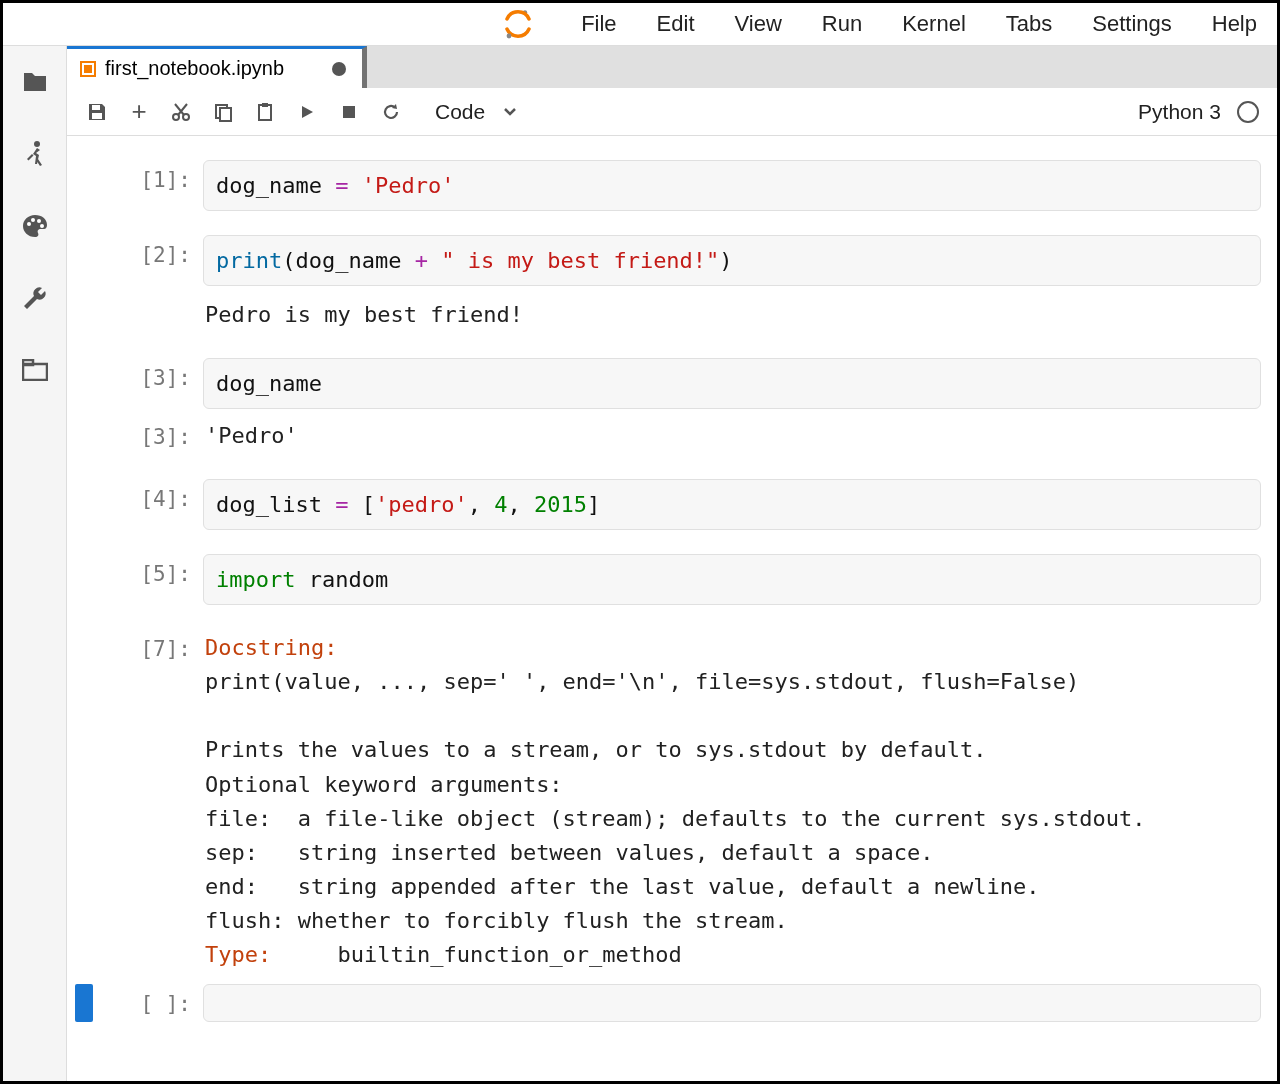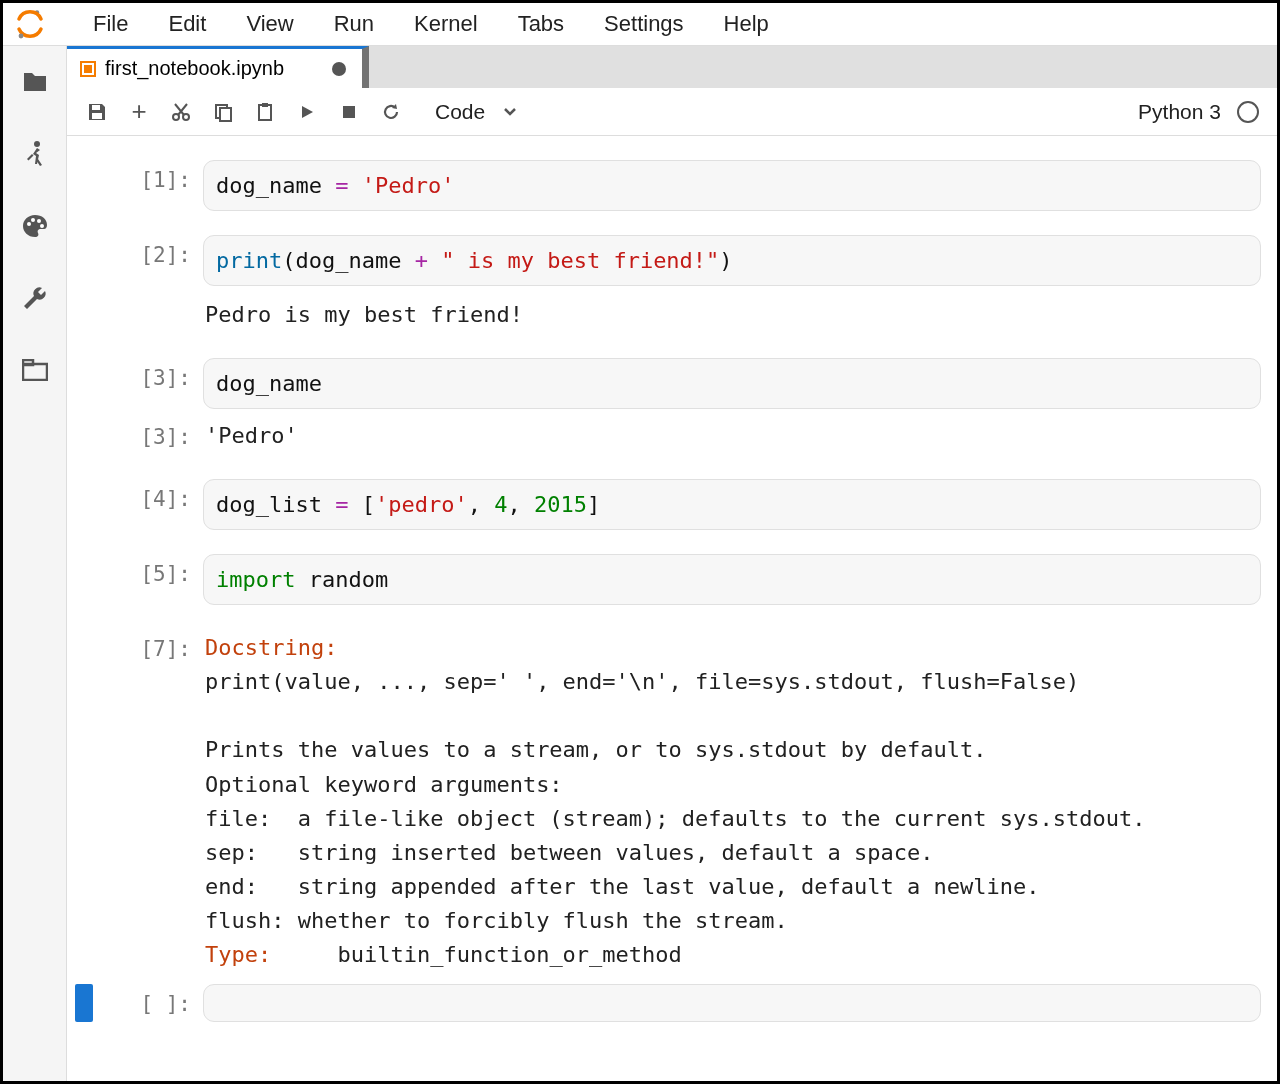--- a/index.html
+++ b/index.html
@@ -1,47 +1,47 @@
 <!DOCTYPE html>
 <html><head>
 <meta charset="utf-8">
 <style>
 * { box-sizing: border-box; margin: 0; padding: 0; }
 body { font-family: -apple-system, BlinkMacSystemFont, "Segoe UI", Helvetica, Arial, sans-serif; font-size: 14px; color: #212121; background: #fff; width: 1280px; height: 1084px; overflow: hidden; border: 3px solid #000; }
 
 .app { display: flex; flex-direction: column; height: 100%; }
-.menubar { display: flex; align-items: center; height: 43px; border-bottom: 1px solid #ddd; padding-left: 12px; }
+.menubar { display: flex; align-items: center; height: 43px; border-bottom: 1px solid #ddd; padding-left: 12px; justify-content: flex-end; }
 .jupyter-logo { width: 30px; height: 30px; margin-right: 28px; display:flex; align-items:center; justify-content:center; }
 .menubar .menu-item { font-size: 22px; color: #222; padding: 6px 20px; cursor: pointer; }
 
 .body-row { display: flex; flex: 1; min-height: 0; }
 .left-sidebar { width: 64px; background: #f5f5f5; border-right: 1px solid #ddd; display: flex; flex-direction: column; align-items: center; padding-top: 22px; gap: 44px; }
 .left-sidebar .side-icon { width: 28px; height: 28px; color: #555; cursor: pointer; display:flex; align-items:center; justify-content:center; }
 
 .main { flex: 1; display: flex; flex-direction: column; min-width: 0; }
 .tabbar { height: 42px; background: #e0e0e0; display: flex; align-items: flex-end; }
-.tab { background: #fff; height: 42px; display: flex; align-items: center; padding: 0 16px 0 12px; border-top: 3px solid #1976d2; border-right: 7px solid #737373; gap: 8px; }
+.tab { background: #fff; height: 42px; display: flex; align-items: center; padding: 0 16px 0 12px; border-top: 3px solid #1976d2; border-right: 5px solid #737373; gap: 8px; }
 .tab-icon { width: 18px; height: 18px; }
 .tab-title { font-size: 20px; color: #000; }
 .tab-dirty { width: 14px; height: 14px; border-radius: 50%; background: #555; margin-left: 40px; }
 
 .toolbar { height: 48px; border-bottom: 1px solid #ddd; display: flex; align-items: center; padding: 0 12px; gap: 6px; }
 .toolbar .tbtn { width: 36px; height: 36px; display:flex; align-items:center; justify-content:center; color:#555; cursor:pointer; border-radius:3px; font-size: 22px; }
 .cell-type { display:flex; align-items:center; gap:18px; font-size: 21px; padding: 4px 10px; margin-left: 10px; cursor:pointer; }
 .spacer { flex: 1; }
 .kernel-name { font-size: 21px; margin-right: 10px; }
 .kernel-status { width: 22px; height: 22px; border: 2.5px solid #555; border-radius: 50%; margin-right: 6px; }
 
 .notebook { flex: 1; overflow-y: auto; padding: 24px 16px 24px 8px; }
 .cell { display: flex; margin-bottom: 24px; }
 .gutter { width: 18px; }
 .gutter.active { background: #1976d2; border-radius: 2px; }
 .prompt-col { width: 110px; text-align: right; padding-right: 12px; padding-top: 8px; font-family: "DejaVu Sans Mono","Menlo","Consolas",monospace; font-size: 21px; color: #777; white-space: pre; }
 .content-col { flex: 1; display:flex; flex-direction:column; gap: 10px; }
-.input-area { background: #f7f7f7; border: 1px solid #e0e0e0; border-radius: 11px; padding: 8px 12px; font-family: "DejaVu Sans Mono","Menlo","Consolas",monospace; font-size: 22px; line-height: 1.5; white-space: pre; overflow-x: auto; }
+.input-area { background: #f7f7f7; border: 1px solid #e0e0e0; border-radius: 6px; padding: 8px 12px; font-family: "DejaVu Sans Mono","Menlo","Consolas",monospace; font-size: 22px; line-height: 1.5; white-space: pre; overflow-x: auto; }
 .output-area { font-family: "DejaVu Sans Mono","Menlo","Consolas",monospace; font-size: 22px; line-height: 1.55; white-space: pre-wrap; padding: 2px 0 2px 2px; }
 
 
 .tok-var { color: #111; }
 .tok-op { color: #a626a4; font-weight: 500; }
 .tok-str { color: #c41a16; }
 .tok-func { color: #0369a1; }
 .tok-num { color: #008000; }
 .tok-kw { color: #008000; font-weight: normal; }
 .tok-mod { color: #111; }

